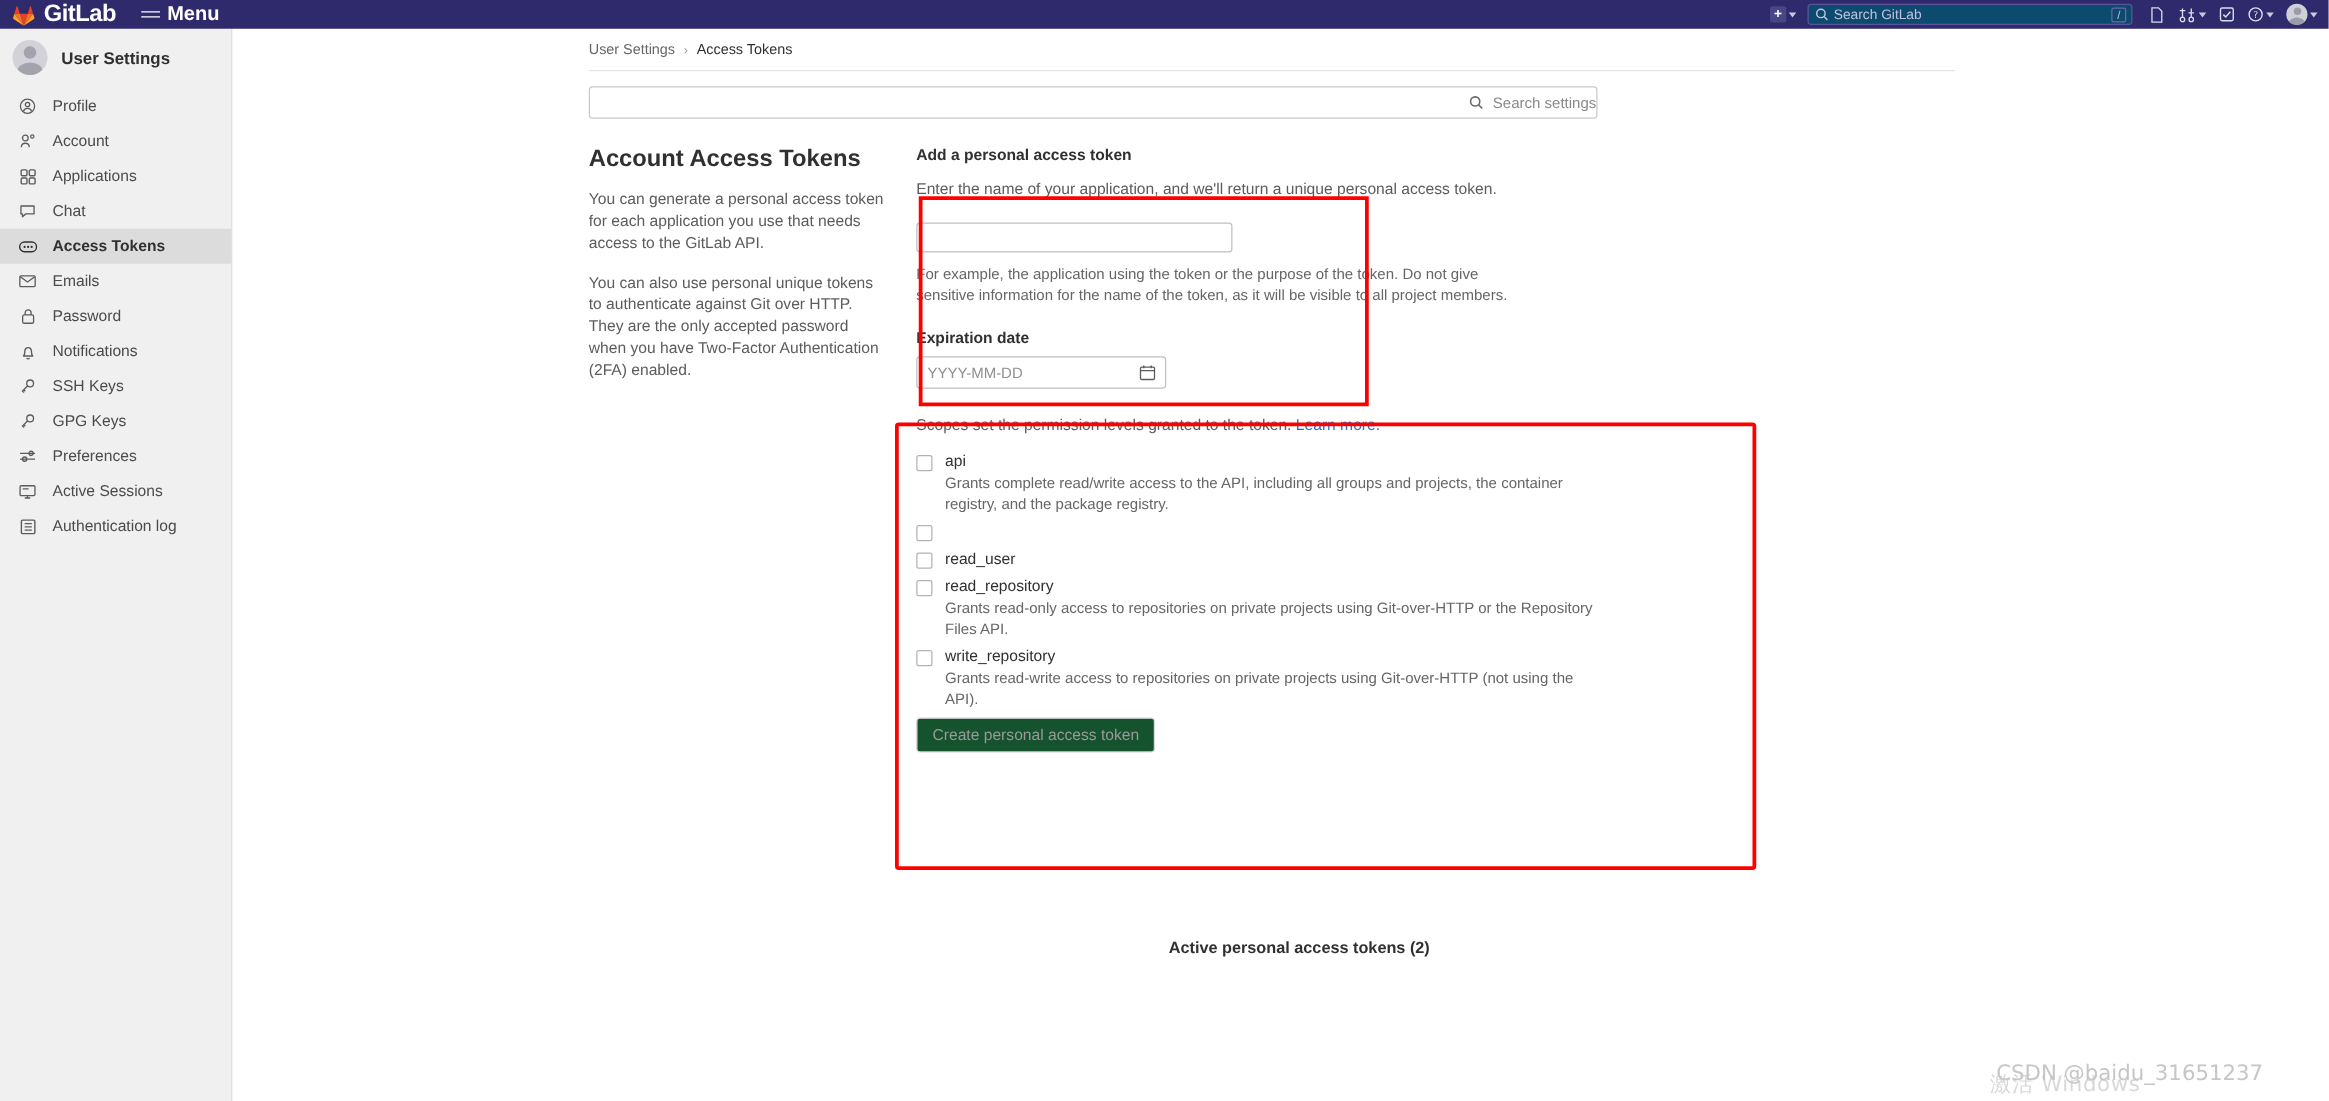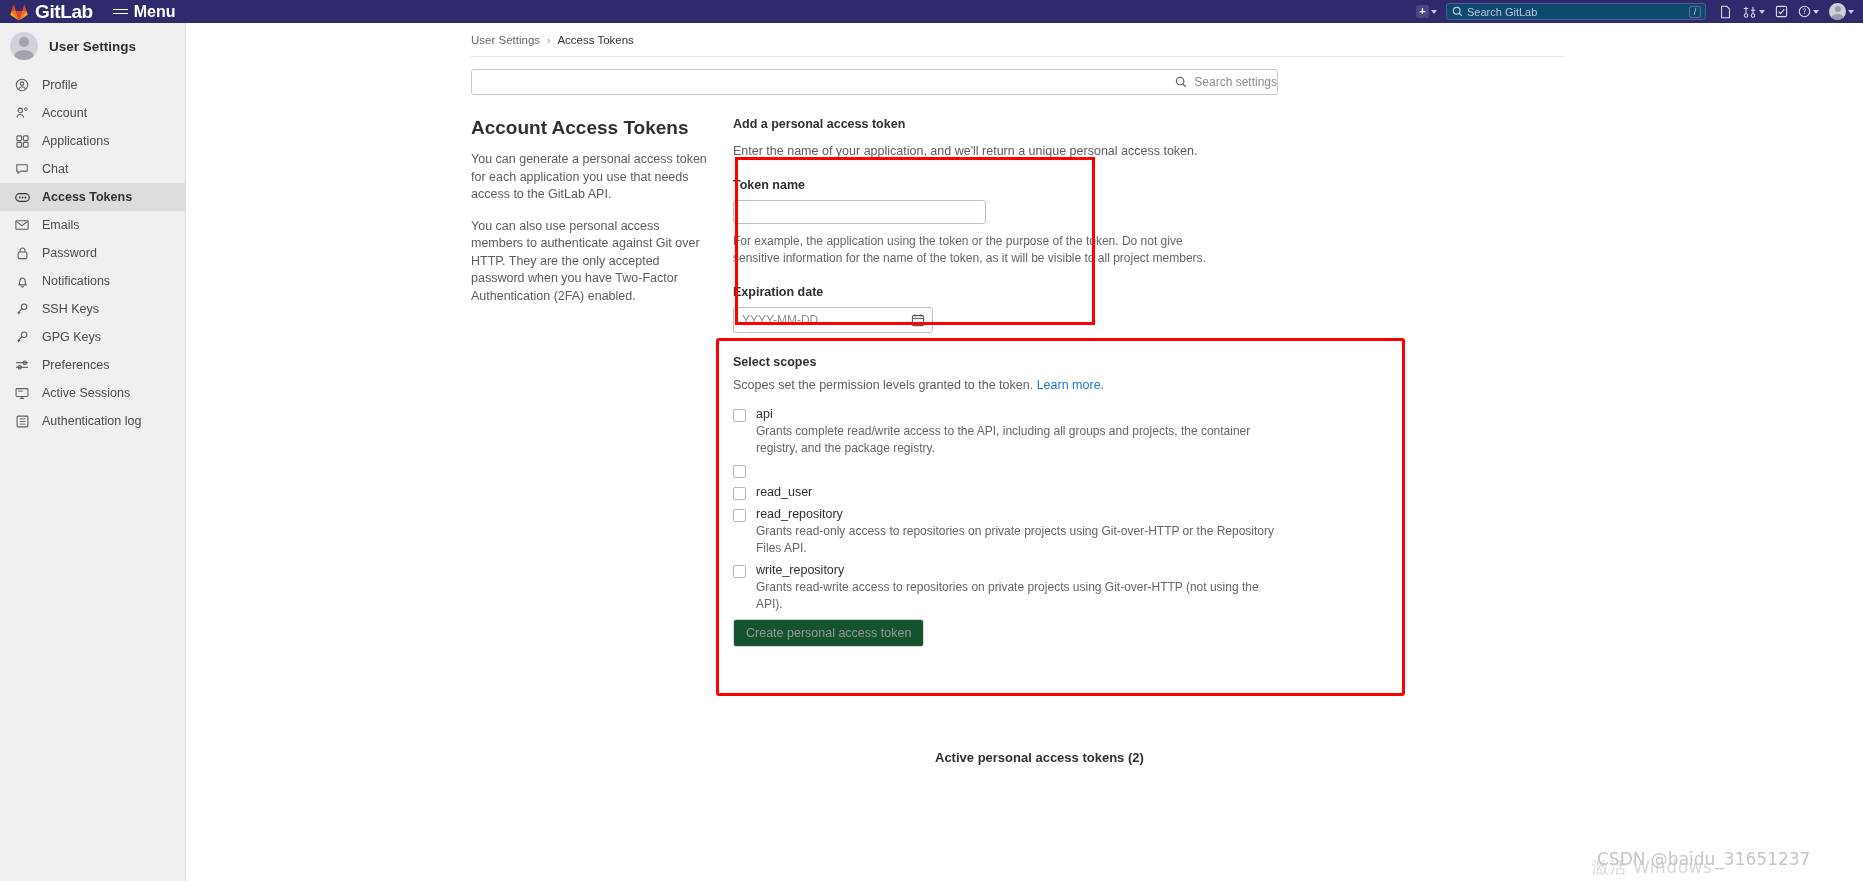--- a/index.html
+++ b/index.html
@@ -457,50 +457,48 @@
           </svg>
       </span>
       <span class="ph">Search settings</span>
     </div>
 
     <div class="cols">
 
       <div class="col-left">
         <div class="sec-title">Account Access Tokens</div>
         <div class="sec-p">You can generate a personal access token for each application you use that needs access to the GitLab API.</div>
-        <div class="sec-p">You can also use personal access members to authenticate against Git over HTTP. They are the only accepted password when you have Two-Factor Authentication (2FA) enabled.</div>
+        <div class="sec-p">You can also use personal unique tokens to authenticate against Git over HTTP. They are the only accepted password when you have Two-Factor Authentication (2FA) enabled.</div>
       </div>
 
       <div class="col-right">
         <div class="form-title">Add a personal access token</div>
         <div class="form-sub">Enter the name of your application, and we'll return a unique personal access token.</div>
 
         <div>
-          <div class="field-label">Token name</div>
           <input class="text-input" type="text" value="" placeholder="" style="">
           <div class="help-text">For example, the application using the token or the purpose of the token. Do not give sensitive information for the name of the token, as it will be visible to all project members.</div>
         </div>
 
         <div style="margin-top:18px">
           <div class="field-label">Expiration date</div>
           <div class="date-wrap">
             <input class="text-input date-input" type="text" value="" placeholder="YYYY-MM-DD" style="">
             <span class="cal-ico">
               <svg width="14" height="14" viewBox="0 0 16 16">
                   <rect x="1.6" y="3" width="12.8" height="11.4" rx="1.2" fill="none" stroke="#5c5c5c" stroke-width="1.2"></rect>
                   <line x1="1.6" y1="6.2" x2="14.4" y2="6.2" stroke="#5c5c5c" stroke-width="1.2"></line>
                   <line x1="4.6" y1="1.5" x2="4.6" y2="4" stroke="#5c5c5c" stroke-width="1.3"></line>
                   <line x1="11.4" y1="1.5" x2="11.4" y2="4" stroke="#5c5c5c" stroke-width="1.3"></line>
                 </svg>
             </span>
           </div>
         </div>
 
         <div style="margin-top:22px">
-          <div class="scopes-title">Select scopes</div>
           <div class="scopes-sub">
             <span>Scopes set the permission levels granted to the token.</span>
             <a class="link" href="#">Learn more.</a>
           </div>
 
           <div class="scope-list">
 
             <div class="scope-row">
               <span class="cbx"></span>
               <div>

